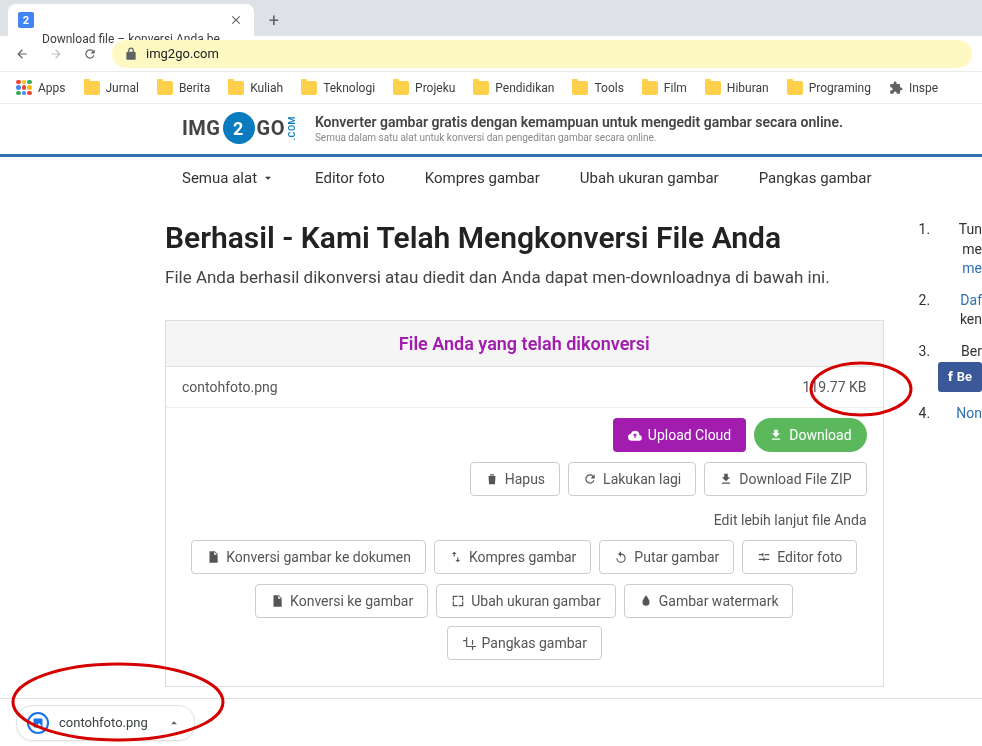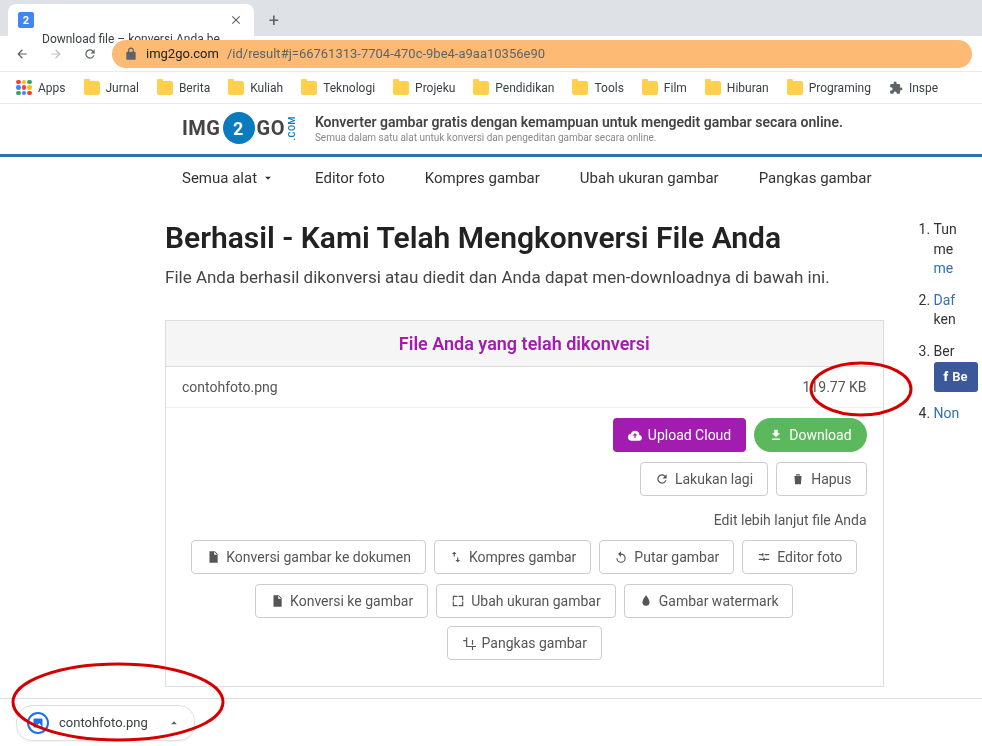--- a/index.html
+++ b/index.html
@@ -9,21 +9,21 @@
 .tab-strip { background: #dee1e6; height: 36px; display: flex; align-items: flex-end; padding-left: 8px; }
 .tab { background: #fff; height: 32px; border-radius: 8px 8px 0 0; display: flex; align-items: center; padding: 0 10px; gap: 8px; min-width: 230px; font-size: 12px; color: #3c4043; }
 .tab-favicon { width: 16px; height: 16px; background: #4285f4; border-radius: 2px; display: flex; align-items: center; justify-content: center; color: #fff; font-size: 11px; font-weight: bold; }
 .tab-title { flex: 1; overflow: hidden; white-space: nowrap; text-overflow: ellipsis; margin-top: 38px; }
 .tab-close { width: 16px; height: 16px; color: #5f6368; display: flex; align-items: center; justify-content: center; cursor: pointer; }
 .new-tab { width: 28px; height: 28px; display: flex; align-items: center; justify-content: center; color: #5f6368; cursor: pointer; font-size: 18px; margin-left: 6px; margin-bottom: 2px; }
 
 .addr-row { height: 36px; display: flex; align-items: center; padding: 0 10px; gap: 10px; background: #fff; border-bottom: 1px solid #e8eaed; }
 .nav-btn { width: 24px; height: 24px; display: flex; align-items: center; justify-content: center; color: #5f6368; border-radius: 50%; cursor: pointer; }
 .nav-btn.disabled { color: #bdc1c6; cursor: default; }
-.addr-bar { flex: 1; height: 28px; background: #fdba74; border-radius: 14px; display: flex; align-items: center; padding: 0 12px; gap: 8px; font-size: 13px; color: #5f6368; }
+.addr-bar { flex: 1; height: 28px; background: #fef9c3; border-radius: 14px; display: flex; align-items: center; padding: 0 12px; gap: 8px; font-size: 13px; color: #5f6368; }
 .addr-text { color: #202124; }
 .addr-path { color: #5f6368; }
 
 .bookmarks { height: 32px; display: flex; align-items: center; padding: 0 10px; gap: 6px; background: #fff; border-bottom: 1px solid #e8eaed; overflow: hidden; }
 .bm-item { display: flex; align-items: center; gap: 6px; padding: 4px 6px; font-size: 12px; color: #3c4043; border-radius: 4px; cursor: pointer; white-space: nowrap; }
 .bm-folder { width: 16px; height: 14px; background: #ffd04c; border-radius: 2px; position: relative; }
 .bm-folder::before { content: ''; position: absolute; top: -2px; left: 0; width: 6px; height: 3px; background: #ffd04c; border-radius: 1px 1px 0 0; }
 .apps-icon { width: 16px; height: 16px; display: grid; grid-template-columns: repeat(3,1fr); grid-template-rows: repeat(3,1fr); gap: 1px; }
 .apps-icon span { border-radius: 50%; }
 .apps-icon span:nth-child(1){background:#ea4335}.apps-icon span:nth-child(2){background:#fbbc04}.apps-icon span:nth-child(3){background:#34a853}.apps-icon span:nth-child(4){background:#4285f4}.apps-icon span:nth-child(5){background:#ea4335}.apps-icon span:nth-child(6){background:#fbbc04}.apps-icon span:nth-child(7){background:#34a853}.apps-icon span:nth-child(8){background:#4285f4}.apps-icon span:nth-child(9){background:#ea4335}
@@ -55,21 +55,21 @@
 .btn-blue { background: #a21caf; color: #fff; }
 .btn-green { background: #5cb85c; color: #fff; border-radius: 17px; }
 .btn-default { background: #fff; color: #555; border-color: #ccc; }
 .sec-actions { display: flex; justify-content: flex-end; gap: 8px; padding: 0 16px 10px; }
 .edit-more { text-align: right; padding: 6px 16px 12px; font-size: 14px; color: #555; }
 .tool-rows { text-align: left; padding: 0 16px 16px; }
 .tool-rows .row { display: flex; justify-content: center; gap: 8px; margin-bottom: 10px; flex-wrap: wrap; }
 
 .sidebar { width: 70px; overflow: hidden; font-size: 14px; color: #333; }
 .sidebar ol { list-style: decimal; padding-left: 20px; }
-.sidebar li { margin-bottom: 12px; line-height: 1.4; }
+.sidebar li { margin-bottom: 12px; line-height: 1.4; text-align: right; }
 .sidebar a { color: #2f6fb2; text-decoration: none; }
 .fb-btn { background: #3b5998; color: #fff; padding: 6px 10px; border-radius: 3px; display: inline-flex; align-items: center; gap: 4px; font-weight: 600; font-size: 13px; cursor: pointer; }
 
 
 .dl-bar { position: absolute; bottom: 0; left: 0; right: 0; height: 48px; background: #fff; border-top: 1px solid #ddd; display: flex; align-items: center; padding: 0 16px; gap: 12px; }
 .dl-item { display: flex; align-items: center; gap: 10px; padding: 6px 10px; border: 1px solid #e0e0e0; border-radius: 16px; font-size: 13px; color: #3c4043; box-shadow: 0 1px 2px rgba(0,0,0,.05); }
 .dl-icon { width: 22px; height: 22px; border: 2px solid #1a73e8; border-radius: 50%; display: flex; align-items: center; justify-content: center; }
 .dl-icon svg { width: 12px; height: 12px; fill: #1a73e8; }
 .dl-chev { width: 20px; height: 20px; display: flex; align-items: center; justify-content: center; color: #5f6368; cursor: pointer; margin-left: 6px; }
 
@@ -111,21 +111,20 @@
   <div class="nav-btn">
       <svg class="ico" viewBox="0 0 24 24">
         <path d="M17.65 6.35A8 8 0 1 0 19.73 14h-2.08a6 6 0 1 1-1.42-6.24L13 11h7V4z"></path>
       </svg>
     </div>
   <div class="addr-bar">
     <svg class="ico" viewBox="0 0 24 24" style="fill:#5f6368">
         <path d="M18 8h-1V6a5 5 0 0 0-10 0v2H6a2 2 0 0 0-2 2v10a2 2 0 0 0 2 2h12a2 2 0 0 0 2-2V10a2 2 0 0 0-2-2zM9 6a3 3 0 0 1 6 0v2H9z"></path>
       </svg>
     <span class="addr-text">img2go.com</span>
-      <span class="addr-path">/id/result#j=66761313-7704-470c-9be4-a9aa10356e90</span>
   </div>
 </div>
 
 <div class="bookmarks">
   <div class="bm-item">
     <div class="apps-icon">
         <span></span>
         <span></span>
         <span></span>
         <span></span>
@@ -233,29 +232,35 @@
           <div class="btn btn-green">
             <svg class="ico" viewBox="0 0 24 24" fill="#fff">
                 <path d="M19 9h-4V3H9v6H5l7 7 7-7zM5 18v2h14v-2z"></path>
               </svg>
             <span>Download</span>
           </div>
         </div>
         <div class="sec-actions">
           <div class="btn btn-default">
             <svg class="ico" viewBox="0 0 24 24" fill="#555">
-                <path d="M17.65 6.35A8 8 0 1 0 19.73 14h-2.08a6 6 0 1 1-1.42-6.24L13 11h7V4z"></path>
-              </svg>
-            <span>Lakukan lagi</span>
+                <path d="M6 7h12l-1 14H7zM9 4h6l1 2H8z"></path>
+              </svg>
+            <span>Hapus</span>
           </div>
           <div class="btn btn-default">
             <svg class="ico" viewBox="0 0 24 24" fill="#555">
-                <path d="M6 7h12l-1 14H7zM9 4h6l1 2H8z"></path>
-              </svg>
-            <span>Hapus</span>
+                <path d="M17.65 6.35A8 8 0 1 0 19.73 14h-2.08a6 6 0 1 1-1.42-6.24L13 11h7V4z"></path>
+              </svg>
+            <span>Lakukan lagi</span>
+          </div>
+          <div class="btn btn-default">
+            <svg class="ico" viewBox="0 0 24 24" fill="#555">
+                <path d="M19 9h-4V3H9v6H5l7 7 7-7zM5 18v2h14v-2z"></path>
+              </svg>
+            <span>Download File ZIP</span>
           </div>
         </div>
         <div class="edit-more">Edit lebih lanjut file Anda</div>
         <div class="tool-rows">
           <div class="row">
             <div class="btn btn-default">
                 <svg class="ico" viewBox="0 0 24 24" fill="#555">
                   <path d="M6 2h9l5 5v15H6zM14 3v5h5"></path>
                 </svg>
                 <span>Konversi gambar ke dokumen</span>

